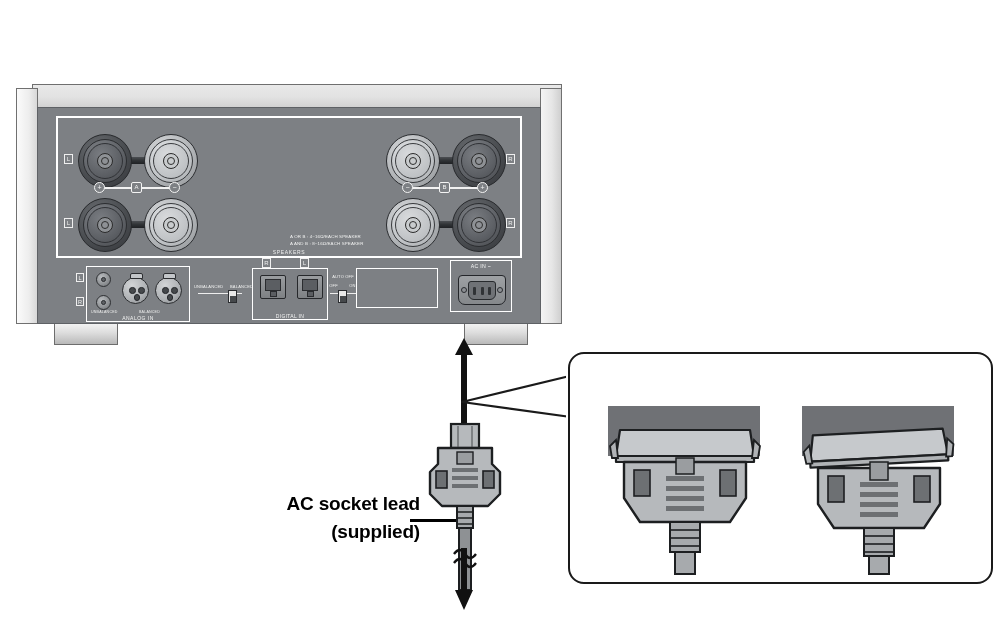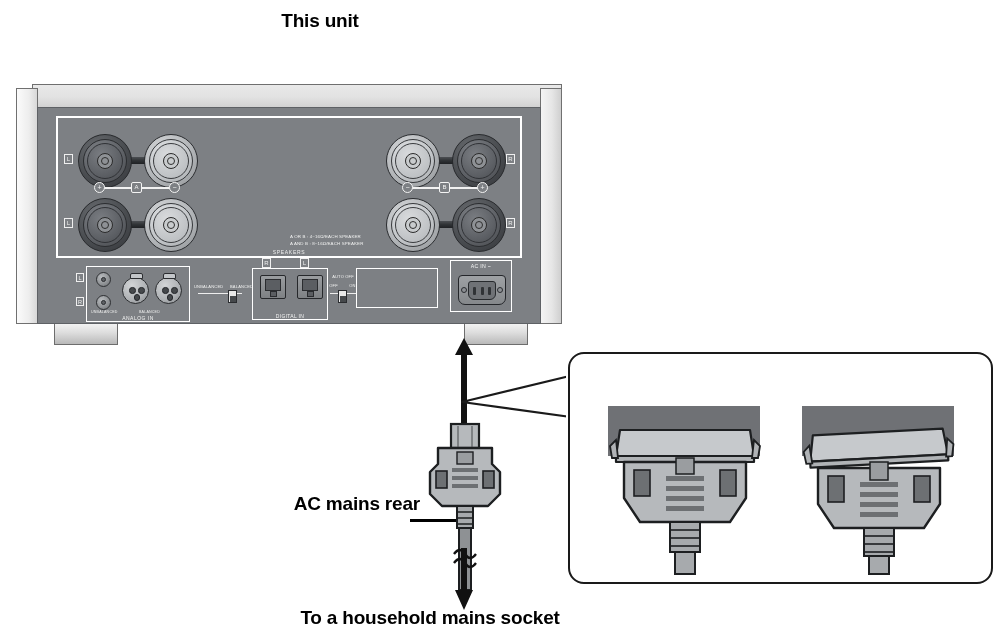--- a/index.html
+++ b/index.html
@@ -468,21 +468,20 @@
 
   
   svg { display: block; overflow: visible; }
 </style>
 </head>
 <body>
 
 <div class="stage">
 
   <div class="title-block">
-    <div>This unit</div>
   </div>
 
   <div class="amp">
 
     <div class="amp-top"></div>
     <div class="amp-topleft"></div>
     <div class="amp-topright"></div>
 
     <div class="foot left"></div>
     <div class="foot right"></div>
@@ -683,28 +682,28 @@
 
     <rect x="41" y="104" width="12" height="62" fill="#8e9194" stroke="#1d1f21" stroke-width="2"></rect>
 
     <path d="M36 130 q6 -8 11 0 q5 8 11 0" fill="none" stroke="#111111" stroke-width="2.4"></path>
     <path d="M36 139 q6 -8 11 0 q5 8 11 0" fill="none" stroke="#111111" stroke-width="2.4"></path>
   </svg>
 
   <div class="lead-line"></div>
 
   <div class="caption-lead">
-    <div>AC mains rear</div>
+    <div>AC socket lead</div>
+    <div>(supplied)</div>
   </div>
 
   <svg class="arrow-dn" viewBox="0 0 18 62" width="18" height="62">
     <polygon points="9,62 18,42 12,42 12,0 6,0 6,42 0,42" fill="#111111"></polygon>
   </svg>
 
-  <div class="caption-bottom">To a household mains socket</div>
 
   <svg class="abs" style="left:462px; top:368px;" width="116" height="52">
     <polygon points="0,34 116,6 116,50" fill="#ffffff" stroke="#1a1a1a" stroke-width="2.2" stroke-linejoin="round"></polygon>
     <rect x="104" y="0" width="14" height="52" fill="#ffffff"></rect>
   </svg>
 
   <div class="callout">
 
 
     <div class="socket-cell" style="left:20px; top:52px; width:190px; height:168px;">

